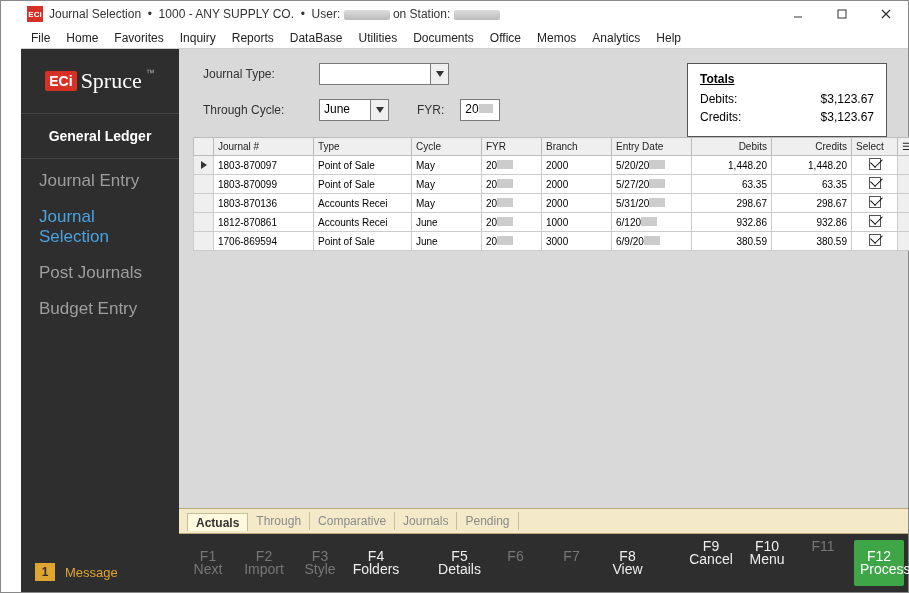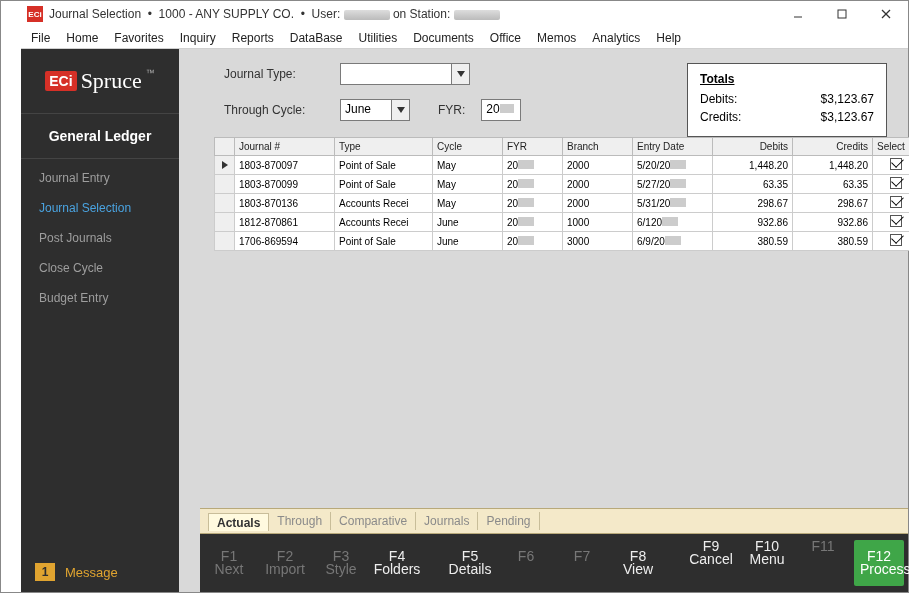--- a/index.html
+++ b/index.html
@@ -114,21 +114,21 @@
     font-size: 14px;
     text-align: center;
     padding: 14px 0;
     border-top: 1px solid #444;
     border-bottom: 1px solid #444;
   }
   .sidebar .nav { padding: 4px 0; }
   .sidebar .nav div {
     padding: 8px 18px;
     color: #9e9e9e;
-    font-size: 12px;
+    font-size: 17px;
   }
   .sidebar .nav div.active { color: #4aa3e0; }
   .sidebar .flexgrow { flex:1; }
   .sidebar .message {
     height: 40px;
     display:flex;
     align-items:center;
     gap:10px;
     padding:0 14px;
     color:#e0a430;
@@ -142,21 +142,20 @@
     display:flex; align-items:center; justify-content:center;
     font-size:12px;
   }
 
   
   .main {
     flex: 1;
     display: flex;
     flex-direction: column;
     min-width:0;
-    margin-left:21px;
   }
   .filters {
     padding: 14px 24px 10px 24px;
     display: flex;
     gap: 40px;
     position:relative;
   }
   .filters-left { display:flex; flex-direction:column; gap:14px;}
   .frow { display:flex; align-items:center; gap:16px;}
   .frow label { width:100px; color:#333;}
@@ -366,21 +365,20 @@
       <div class="brand">
         <span class="eci">ECi</span>
         <span class="spruce">Spruce</span>
         <span class="tm">™</span>
       </div>
       <div class="section-head">General Ledger</div>
       <div class="nav" id="sidenav">
           <div>Journal Entry</div>
           <div class="active">Journal Selection</div>
           <div>Post Journals</div>
-          <div>Close Cycle</div>
           <div>Budget Entry</div>
         </div>
       <div class="flexgrow"></div>
       <div class="message">
         <span class="msg-badge">1</span>
         <span>Message</span>
       </div>
     </div>
 
     <div class="main">

